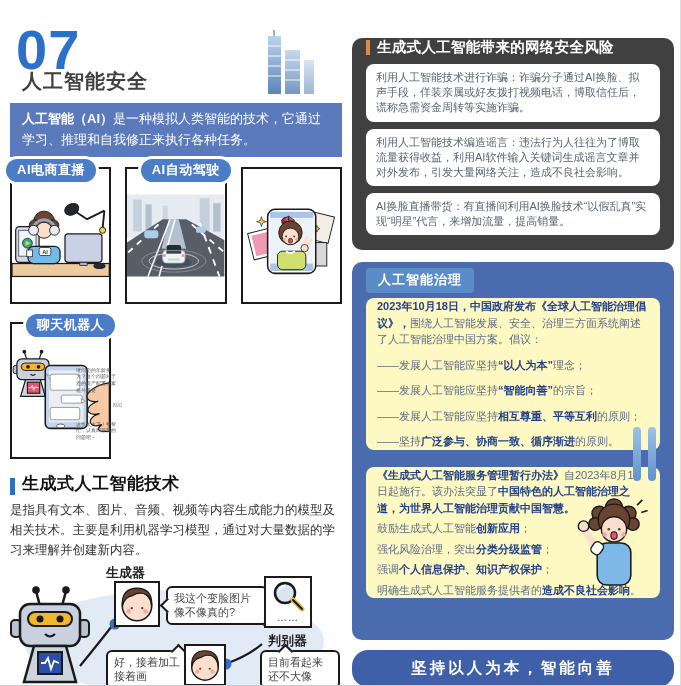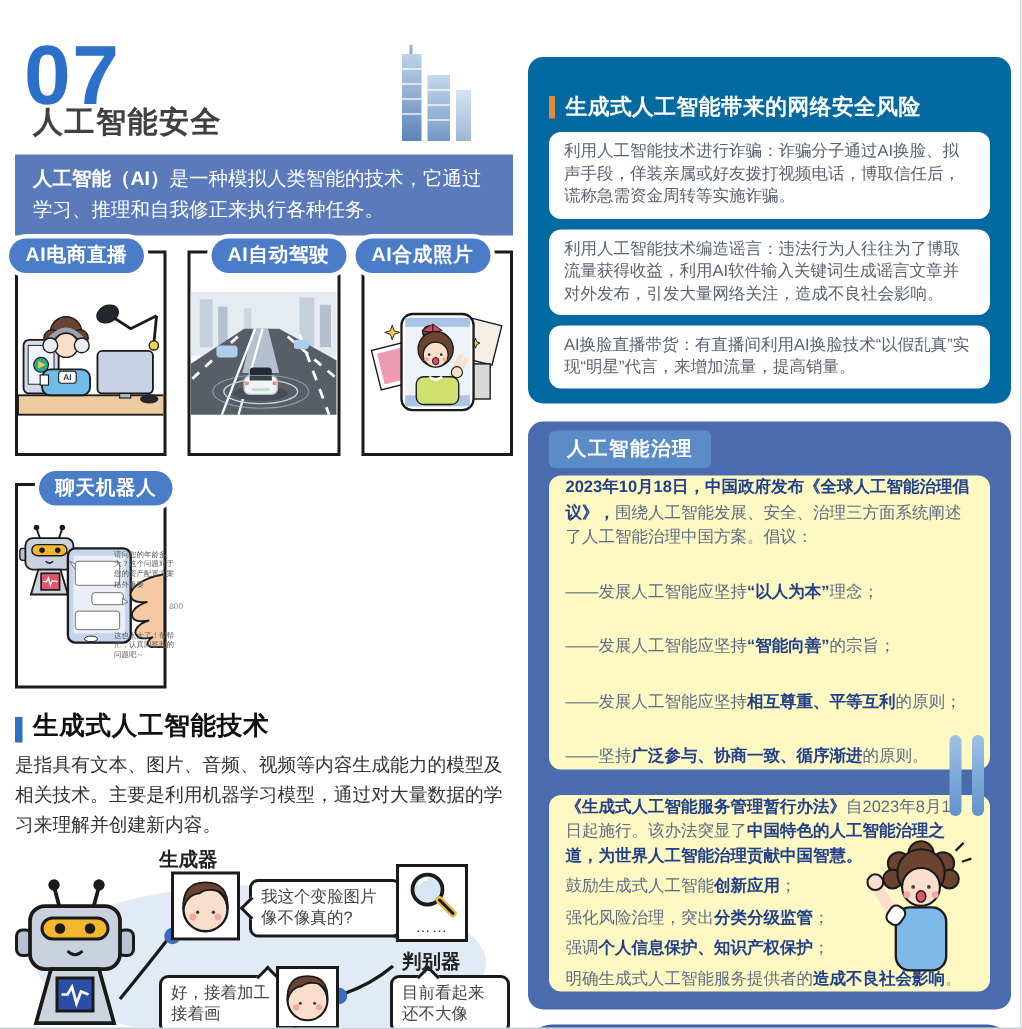--- a/index.html
+++ b/index.html
@@ -41,33 +41,33 @@
 .d-dots{font-size:10px;letter-spacing:1px;color:#333;text-align:center;margin-top:-4px}
 .d-bubble{position:absolute;background:#fff;border:2px solid #1a1a1a;border-radius:6px;
   font-size:11px;color:#444;padding:3px 6px;line-height:1.35;z-index:2}
 .d-bubble::before{content:"";position:absolute;width:9px;height:9px;background:#fff;transform:rotate(45deg)}
 .bub1::before{left:-6px;top:12px;border-left:2px solid #1a1a1a;border-bottom:2px solid #1a1a1a}
 .bub2::before{top:-6px;right:12px;border-top:2px solid #1a1a1a;border-left:2px solid #1a1a1a}
 .bub3::before{top:-6px;left:18px;border-top:2px solid #1a1a1a;border-left:2px solid #1a1a1a}
 .connectors{position:absolute;inset:0;z-index:1;pointer-events:none}
 
 
-.risk-panel{background:#0369a1;border-radius:10px;padding:24px 14px 10px;min-height:212px}
+.risk-panel{background:#404040;border-radius:10px;padding:0 14px 10px;min-height:212px}
 .risk-header{display:flex;align-items:center;gap:7px;margin-bottom:2px}
 .risk-bar{width:4px;height:15px;background:#e08a3c}
 .risk-title{color:#fff;font-weight:bold;font-size:14.5px;letter-spacing:.3px}
 .risk-card{background:#fff;border-radius:8px;padding:6px 10px;font-size:11px;line-height:1.38;color:#5a6372;margin-top:7px}
 
 .gov-panel{background:#4a6bae;border-radius:10px;padding:6px 14px 12px;margin-top:12px;position:relative;min-height:378px}
 .gov-badge{display:inline-block;background:#5b8cc8;color:#fff;font-weight:bold;font-size:13px;
   padding:3px 12px 4px;border-radius:4px;letter-spacing:1px}
 .gov-card{background:#fef9c3;border-radius:8px;padding:0 11px;margin-top:5px;font-size:11px;line-height:1.5}
 .gb{font-weight:bold;color:#23418a}
 .gt{color:#5c6b85}
-.principle{margin-top:20px}
+.principle{margin-top:9px}
 .gov-gap{height:12px;position:relative}
 .pause{position:absolute;right:4px;top:-23px;display:flex;gap:7px;z-index:4}
 .pause span{width:8px;height:54px;border-radius:4px;background:linear-gradient(180deg,#9dc2e6,#5f93cc)}
 .gov-card2{position:relative}
 .gov-card2 .txt{position:relative;z-index:1}
 .gov-item{margin-top:4px}
 .boy{position:absolute;right:4px;bottom:2px;z-index:0}
 
 .banner{margin-top:10px;background:#3f5fa8;border-radius:16px;color:#fff;font-weight:bold;
   font-size:15.5px;text-align:center;padding:8px 0;letter-spacing:3px}
@@ -163,21 +163,20 @@
         <rect x="64" y="82" width="24" height="13" rx="4" fill="#262b33"></rect>
         <rect x="58" y="91" width="36" height="20" rx="6" fill="#f2f5f8" stroke="#b6bec8" stroke-width="1.5"></rect>
         <rect x="64" y="91" width="24" height="5" fill="#3a4048"></rect>
         <rect x="66" y="104" width="20" height="3.5" rx="1.5" fill="#bfe3c8"></rect>
         <rect x="59" y="97" width="4" height="4" rx="1" fill="#e8907e"></rect>
         <rect x="89" y="97" width="4" height="4" rx="1" fill="#e8907e"></rect>
       </svg>
     </div>
 
     <div class="panel">
-      <div class="badge left">AI合成照片</div>
       <svg viewBox="0 0 158 133">
         <rect x="94" y="30" width="50" height="44" fill="#f4eee6" stroke="#1a1a1a" stroke-width="1.5" transform="rotate(14 119 52)"></rect>
         <rect x="98" y="78" width="38" height="38" fill="#d8d8d8" stroke="#1a1a1a" stroke-width="1.5"></rect>
         <g transform="rotate(-14 40 78)">
           <rect x="12" y="56" width="56" height="44" fill="#ffffff" stroke="#1a1a1a" stroke-width="1.5"></rect>
           <rect x="17" y="61" width="46" height="34" fill="#ef9ab3"></rect>
         </g>
         <path d="M30,36 L32,42 L38,44 L32,46 L30,52 L28,46 L22,44 L28,42 Z" fill="#f4cf4a" stroke="#1a1a1a" stroke-width="1"></path>
         <path d="M120,50 L121.5,54 L125,55.5 L121.5,57 L120,61 L118.5,57 L115,55.5 L118.5,54 Z" fill="#f4cf4a" stroke="#1a1a1a" stroke-width="1"></path>
         <rect x="40" y="24" width="78" height="104" rx="12" fill="#ffffff" stroke="#1a1a1a" stroke-width="2.5"></rect>

